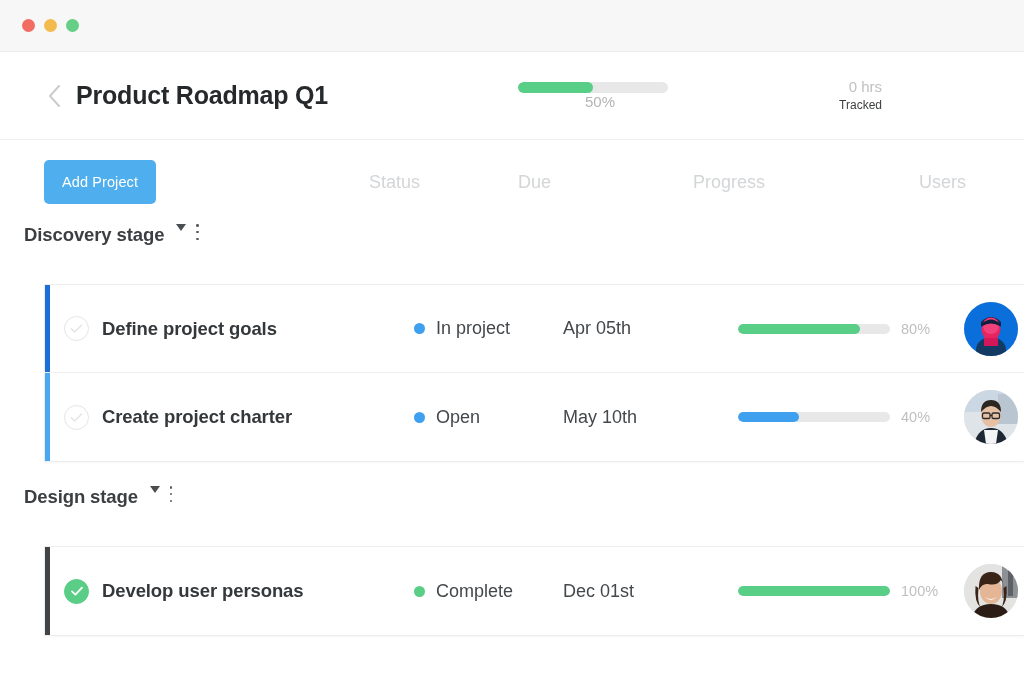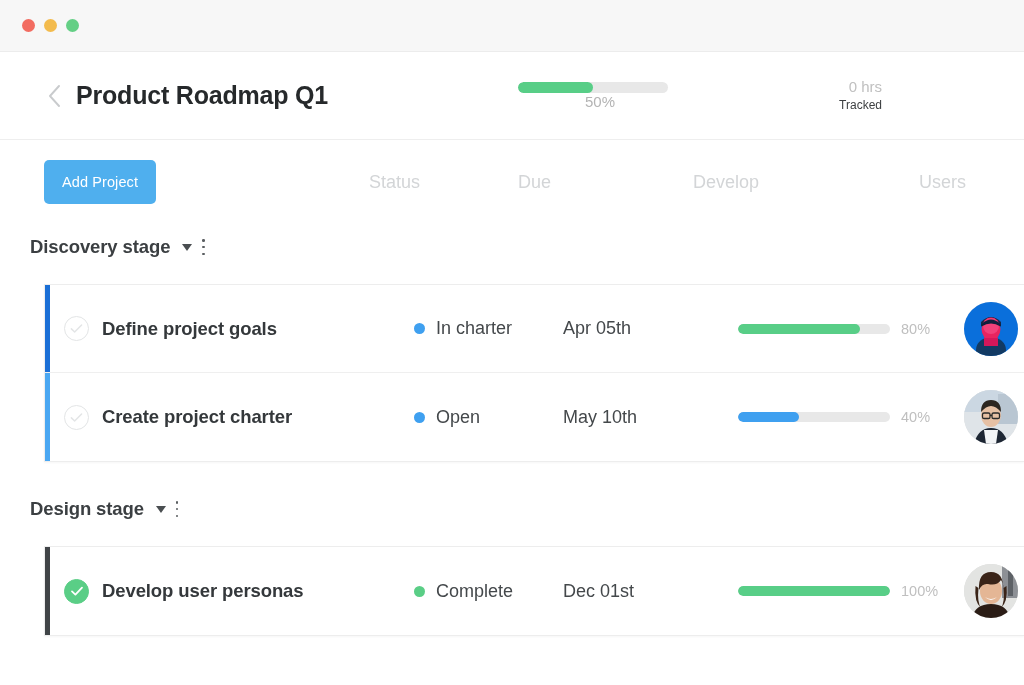--- a/index.html
+++ b/index.html
@@ -151,22 +151,21 @@
     white-space: nowrap;
   }
   .col-status   { left: 369px; }
   .col-due      { left: 518px; }
   .col-progress { left: 693px; }
   .col-users    { left: 919px; }
 
   
   .stage-header {
     display: flex;
-    align-items: center;
-    padding-left: 30px;
+    padding-left: 24px;
     height: 46px;
     box-sizing: border-box;
     flex: 0 0 auto;
   }
   .stage-title {
     font-size: 18.5px;
     font-weight: bold;
     color: #3b3f42;
     letter-spacing: -0.1px;
   }
@@ -344,21 +343,21 @@
       <div class="tracked-hrs">0 hrs</div>
       <div class="tracked-label">Tracked</div>
     </div>
   </div>
 
   <div class="toolbar">
     <button class="add-project-btn" style="background: rgb(79, 175, 238);">Add Project</button>
 
     <div class="col-head col-status">Status</div>
     <div class="col-head col-due">Due</div>
-    <div class="col-head col-progress">Develop</div>
+    <div class="col-head col-progress">Progress</div>
     <div class="col-head col-users">Users</div>
   </div>
 
   <div class="stage-header">
     <div class="stage-title">Discovery stage</div>
     <div class="caret-down"></div>
     <div class="kebab">
         <i></i>
         <i></i>
         <i></i>
@@ -373,21 +372,21 @@
       <div class="accent" id="acc-0-0" style="background: rgb(27, 111, 214);"></div>
       <div class="check unchecked">
         <svg width="13" height="13" viewBox="0 0 14 14" fill="none">
           <path d="M1.5 7.4 L5 10.7 L12.5 3.2" stroke="#e3e5e6" stroke-width="1.6" stroke-linecap="round" stroke-linejoin="round"></path>
         </svg>
       </div>
       <div class="task-name">Define project goals</div>
 
       <div class="cell cell-status">
         <span class="status-dot" id="sd-0-0" style="background: rgb(63, 160, 240);"></span>
-        <span class="status-text">In charter</span>
+        <span class="status-text">In project</span>
       </div>
 
       <div class="cell cell-due">
         <span class="due-text">Apr 05th</span>
       </div>
 
       <div class="cell cell-progress">
         <div class="bar-track">
           <div class="bar-fill" id="pf-0-0" style="width: 80%; background: rgb(88, 206, 135);"></div>
         </div>

